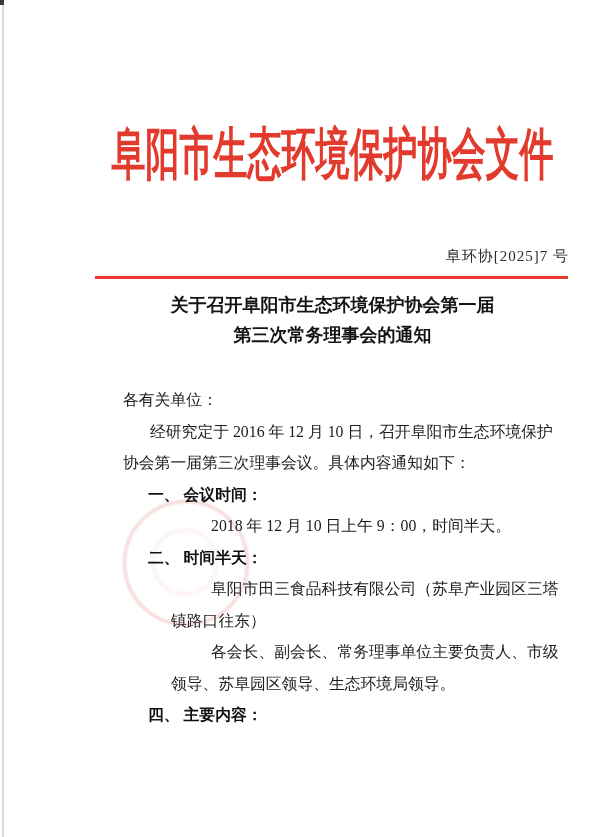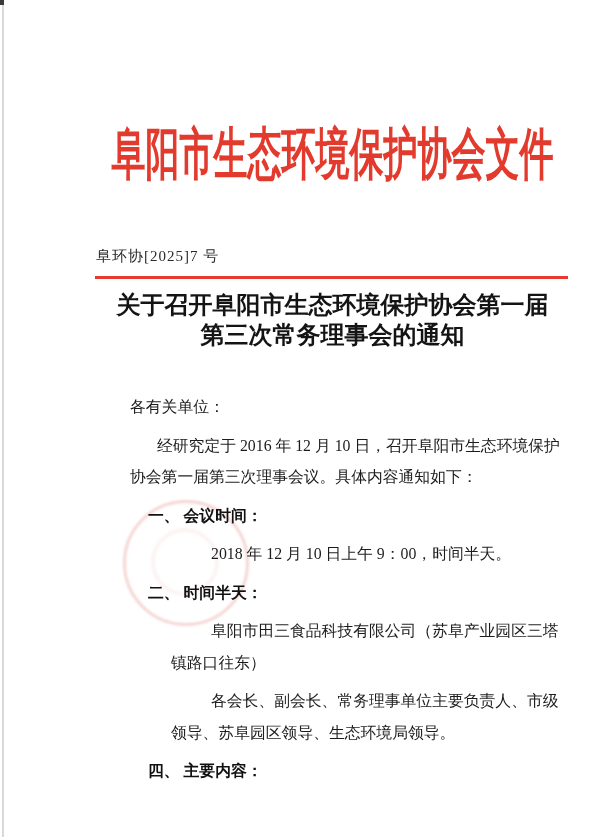--- a/index.html
+++ b/index.html
@@ -42,47 +42,47 @@
     font-weight: bold;
     color: #e23b2e;
     white-space: nowrap;
     transform: scaleY(1.65);
     transform-origin: 50% 0;
     letter-spacing: 0px;
     line-height: 34px;
   }
   .doc-number {
     position: absolute; left: 96px; top: 247px; width: 473px;
-    text-align: left;
+    text-align: right;
     font-size: 15px;
     color: #2a2a2a;
     letter-spacing: 1px;
   }
   .red-divider {
     position: absolute; left: 95px; top: 276px; width: 473px; height: 3px;
     background: #e8392e;
   }
   .notice-title {
     position: absolute; left: 76px; top: 290px; width: 513px;
     text-align: center;
-    font-size: 24px;
+    font-size: 18px;
     font-weight: bold;
     line-height: 30px;
     color: #141414;
   }
   
   .doc-body {
     position: absolute; left: 95px; top: 384px; width: 473px;
     padding-left: 28px;
     box-sizing: border-box;
     font-size: 15.8px;
     line-height: 31.5px;
     color: #1c1c1c;
   }
-  .doc-body p { margin: 7px; }
+  .doc-body p { margin: 0; }
   .salutation { text-indent: 0; }
   .intro { text-indent: 27px; }
   .section-heading {
     margin-left: 25px !important;
     font-weight: bold;
     color: #111;
   }
   .section-content {
     margin-left: 48px !important;
     text-indent: 40px;

